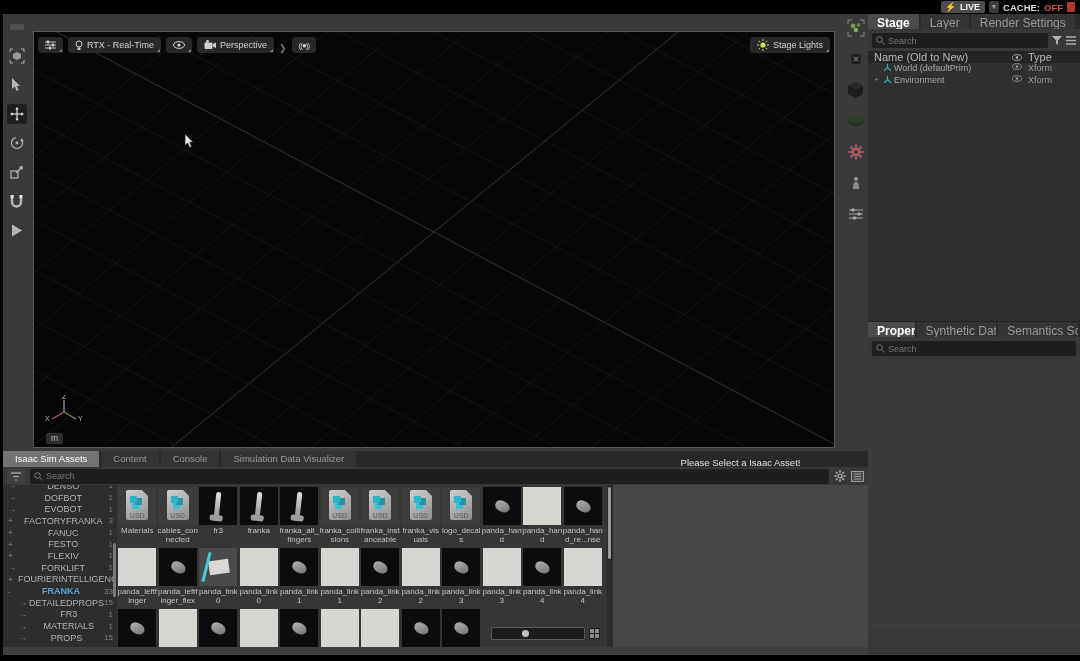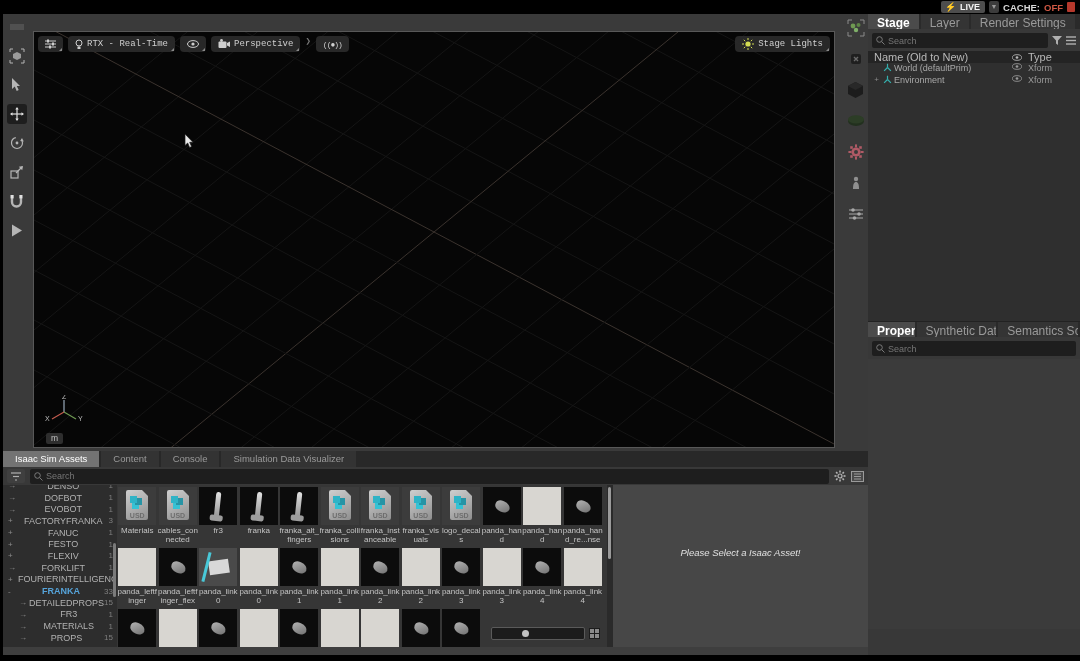--- a/index.html
+++ b/index.html
@@ -32,21 +32,21 @@
 
   
   #viewport-wrap { left:30px; top:14px; width:813px; height:437px; background:#3a3a3a; }
   #vp-tabstrip { position:absolute; left:0; top:0; right:0; height:17px; background:#2c2c2c; display:flex; }
   .vp-tab { margin-left:5px; background:#3f3f3f; color:#e0e0e0; font-size:9.5px;
     padding:2px 16px 0 10px; height:17px; border-top:1px solid #525252; }
   #vp-canvas { position:absolute; left:3px; top:17px; width:802px; height:417px;
     background:#060606; border:1px solid #585858; overflow:hidden; }
   #vp-grid { position:absolute; left:0; top:0; }
   #vp-toolbar { position:absolute; left:4px; top:4px; right:4px; height:17px;
-    display:flex; align-items:flex-start; gap:5px;font-family:Liberation Mono, monospace; }
+    display:flex; align-items:flex-end; gap:5px; }
   .vpbtn { background:rgba(43,43,43,0.92); border-radius:4px; height:16px; display:flex;
     align-items:center; gap:4px; padding:0 7px; color:#cfcfcf; font-size:9px; position:relative; }
   .vpbtn.dd::after { content:""; position:absolute; right:1px; bottom:1px;
     border-left:3px solid transparent; border-bottom:3px solid #8a8a8a; }
   .vp-spacer { flex:1; }
   #vp-chevron { color:#777; font-size:9px; }
   #vp-lights-glyph { font-size:8px; color:#cfcfcf; letter-spacing:-1px; }
   #vp-tooltip { position:absolute; right:6px; top:27px; background:#4f4f4f;
     border:1px solid #242424; border-radius:2px; color:#f0f0f0; font-size:9px;
     padding:3px 9px; white-space:nowrap; box-shadow:0 2px 4px rgba(0,0,0,.5); }
@@ -134,22 +134,22 @@
     background:linear-gradient(150deg,#cfcfcf,#8f8f8f); border-radius:2px; }
   .usd-doc::before { content:""; position:absolute; right:0; top:0;
     border-left:6px solid transparent; border-top:6px solid #3c3c3c; }
   .usd-cubes { position:absolute; left:4px; top:6px; width:7px; height:7px;
     background:#2fb3c6; box-shadow:5px 2px 0 #2794a5, 2px 6px 0 #36c2d4; }
   .usd-txt { position:absolute; left:0; right:0; bottom:1px; text-align:center;
     font-size:7px; font-weight:bold; color:#6d6d6d; }
   #grid-scrollbar { width:5px; background:#2a2a2a; position:relative; }
   #grid-scrollbar .handle { position:absolute; left:1px; top:2px; width:3px; height:72px;
     background:#9a9a9a; border-radius:2px; }
-  #asset-message-panel { flex:1; background:#474747; display:flex; align-items:center;
-    justify-content:center; border-left:1px solid #2a2a2a;font-style:italic; }
+  #asset-message-panel { flex:1; background:#474747; display:flex; align-items:flex-start;
+    justify-content:center; border-left:1px solid #2a2a2a; }
   #asset-message { font-size:9.5px; color:#e0e0e0; margin-top:-28px; }
   #thumb-slider { position:absolute; left:374px; bottom:7px; width:94px; height:13px;
     background:#1c1c1c; border:1px solid #5a5a5a; border-radius:2px; }
   #thumb-slider .knob { position:absolute; left:30px; top:2px; width:7px; height:7px;
     background:#c2c2c2; border-radius:50%; }
   #thumb-grid-icon { position:absolute; left:472px; bottom:8px; width:11px; height:11px;
     background:#8a8a8a; box-shadow:inset 0 0 0 1px #1c1c1c; }
   #thumb-grid-icon::after { content:""; position:absolute; left:5px; top:0; bottom:0;
     width:1px; background:#1c1c1c; box-shadow:0 0 0 0; }
   #thumb-grid-icon::before { content:""; position:absolute; top:5px; left:0; right:0;

